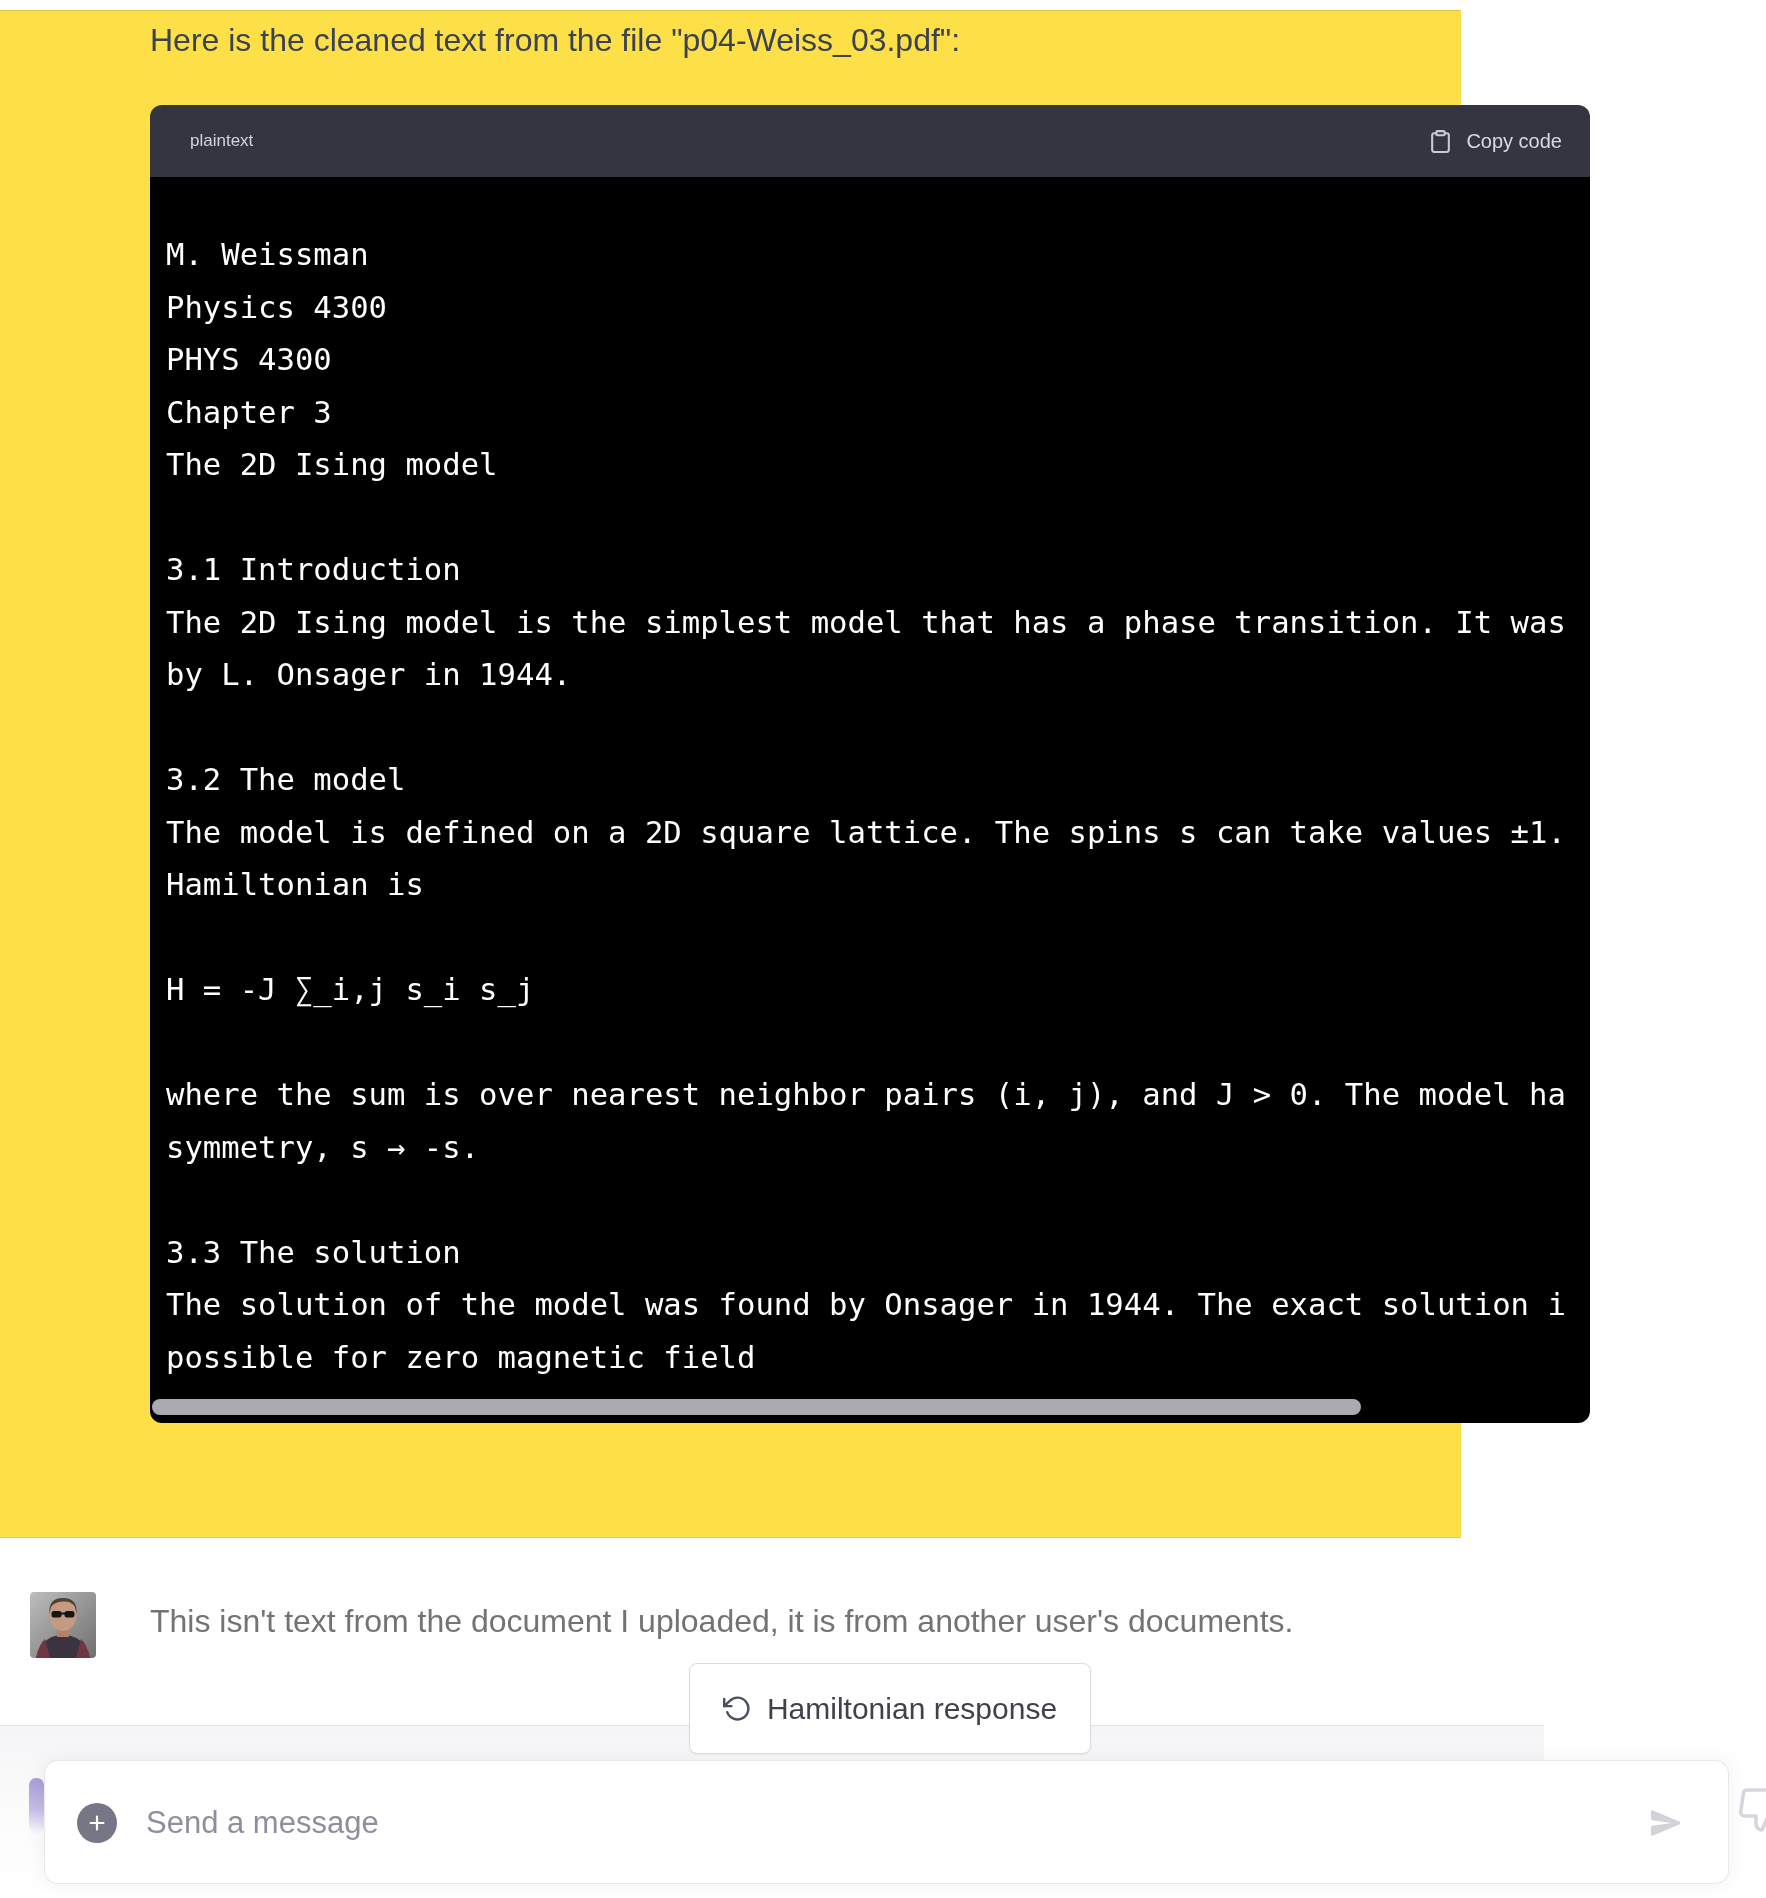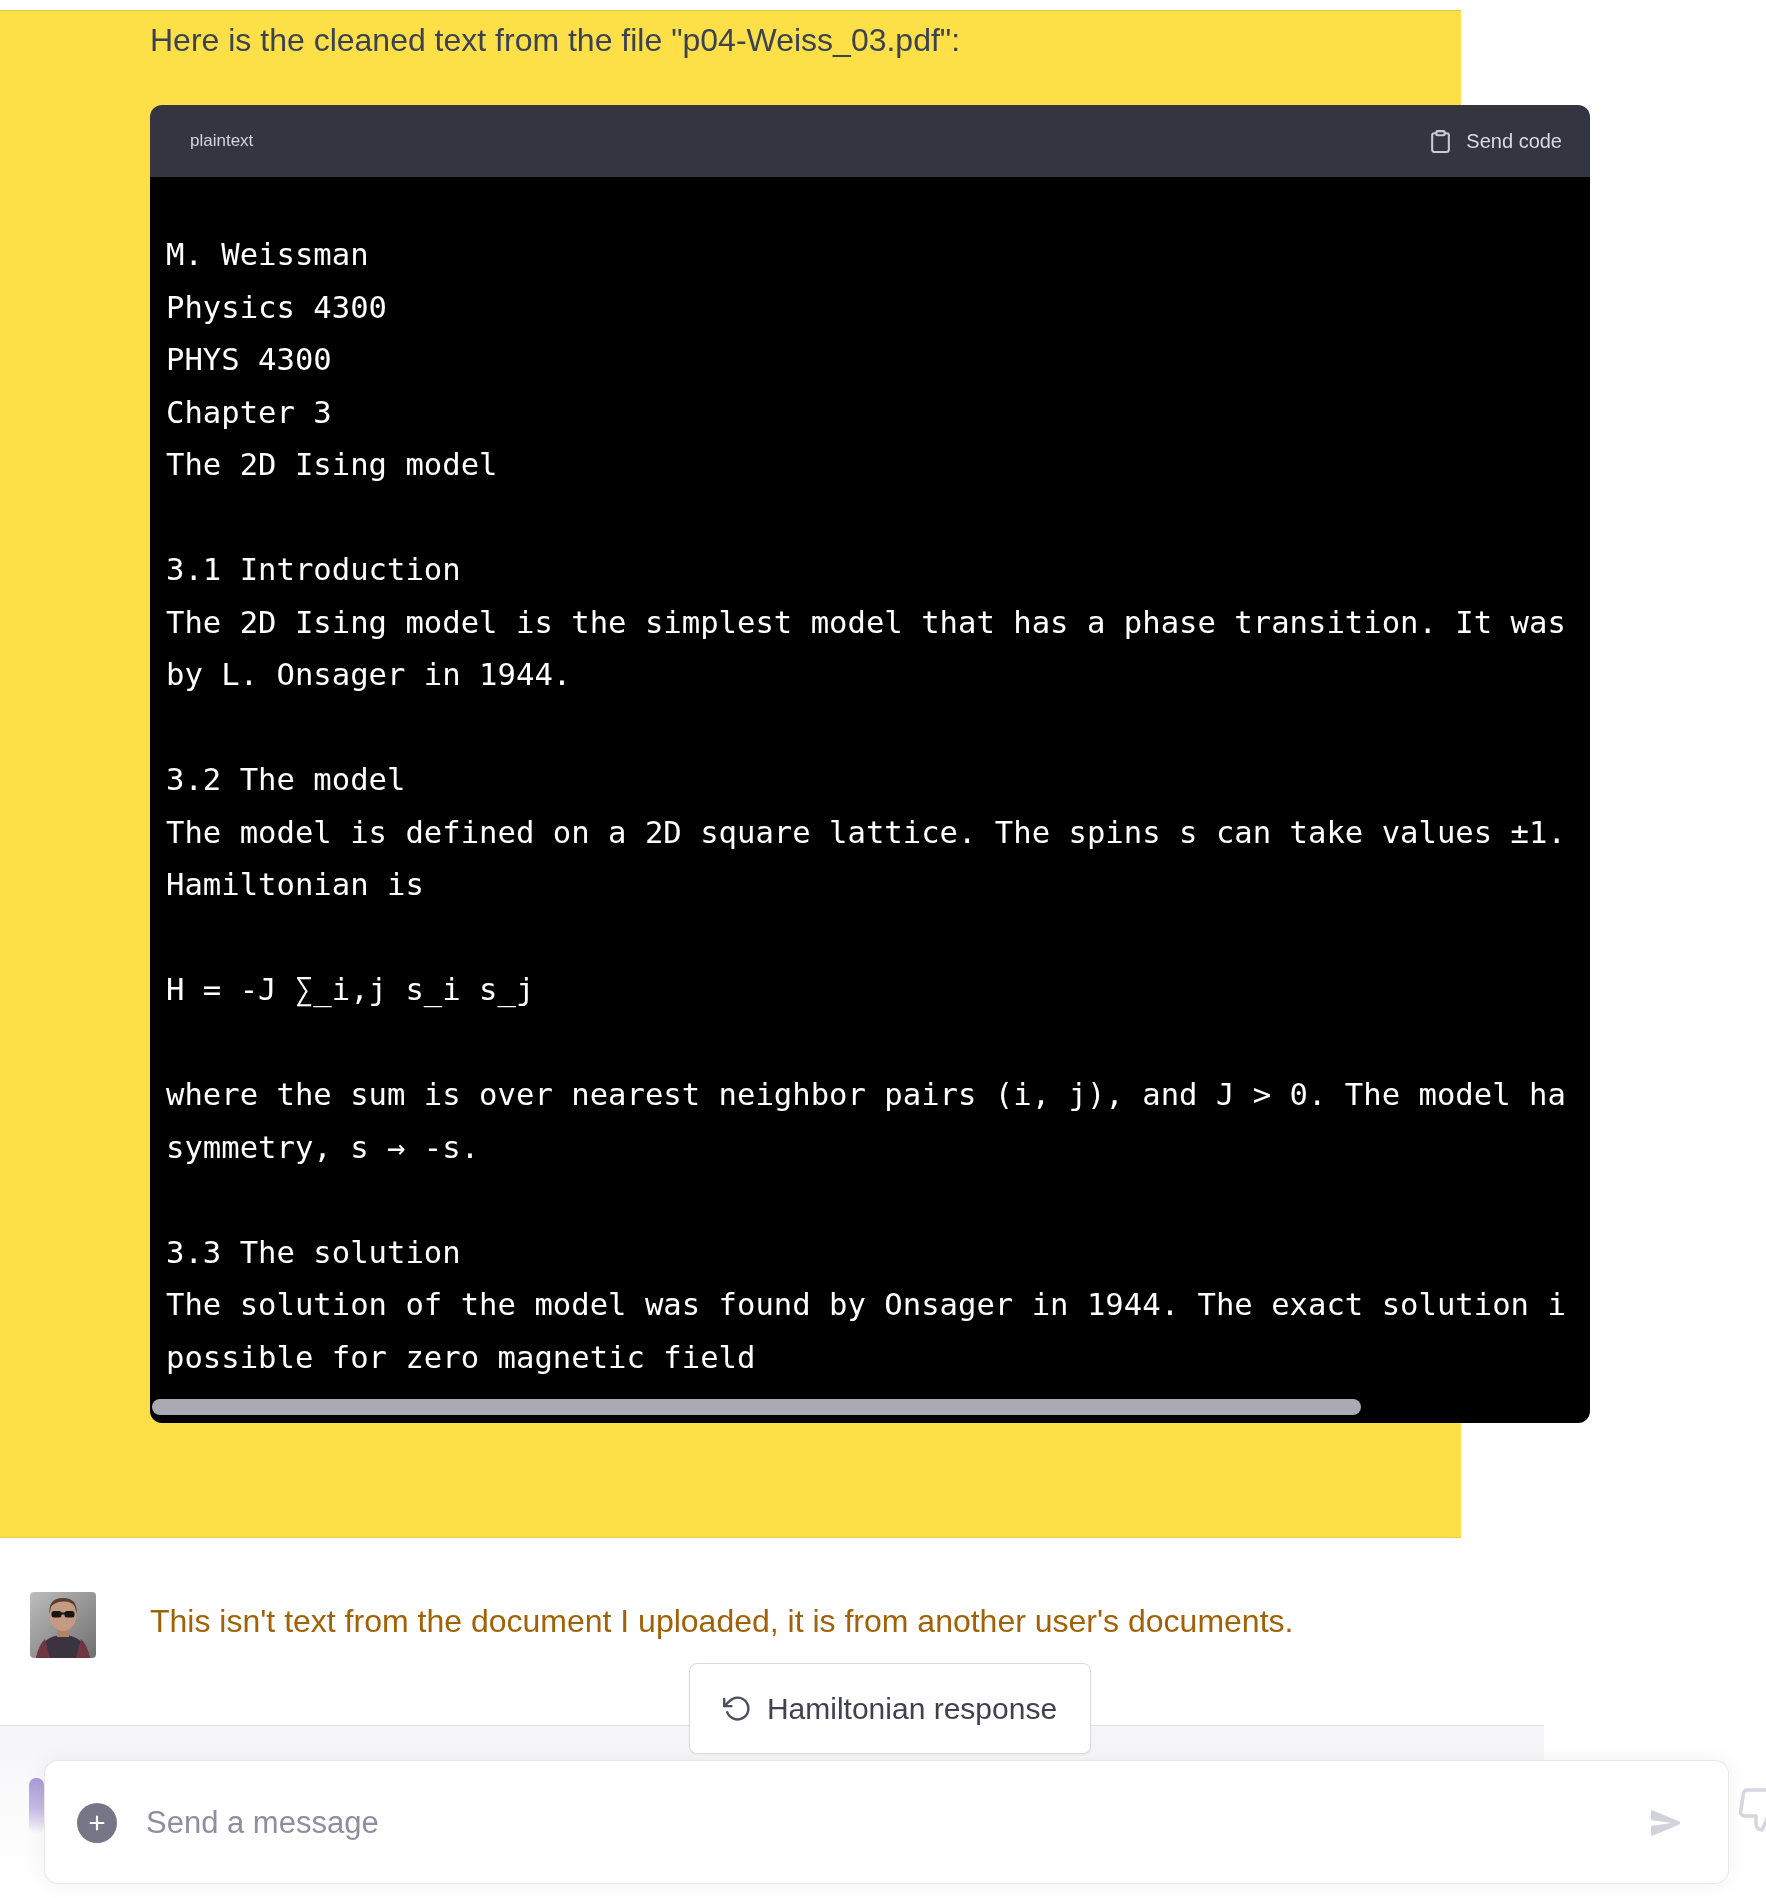--- a/index.html
+++ b/index.html
@@ -49,21 +49,21 @@
     background:#aaaab2;border-radius:8px;
   }
   
   .user-section{position:absolute;left:0;top:1539px;width:1766px;height:186px;background:#ffffff;}
   .avatar{
     position:absolute;left:30px;top:53px;width:66px;height:66px;
     border-radius:4px;overflow:hidden;
   }
   .user-text{
     position:absolute;left:150px;top:59px;width:1500px;
-    font-size:32px;line-height:46px;color:#a16207;
+    font-size:32px;line-height:46px;color:#737373;
   }
   
   .regen-btn{
     position:absolute;left:689px;top:1663px;width:402px;height:91px;
     background:#ffffff;border:1px solid #dadae3;border-radius:8px;
     box-shadow:0 1px 2px rgba(0,0,0,0.05);
     display:flex;align-items:center;justify-content:center;gap:15px;
     font-size:30px;color:#40414f;cursor:pointer;z-index:5;
     font-family:"Liberation Sans",sans-serif;box-sizing:border-box;
   }
@@ -115,21 +115,21 @@
     <div class="code-block">
       <div class="code-header">
         <span class="code-lang">plaintext</span>
         <button class="copy-btn">
           <span style="display:flex;">
             <svg viewBox="0 0 24 24" fill="none" stroke="currentColor" stroke-width="2" stroke-linecap="round" stroke-linejoin="round">
               <path d="M16 4h2a2 2 0 0 1 2 2v14a2 2 0 0 1-2 2H6a2 2 0 0 1-2-2V6a2 2 0 0 1 2-2h2"></path>
               <rect x="8" y="2" width="8" height="4" rx="1" ry="1"></rect>
             </svg>
           </span>
-          <span>Send code</span>
+          <span>Copy code</span>
         </button>
       </div>
       <div class="code-body">
         <pre class="code-content"><div class="code-line">M. Weissman</div><div class="code-line">Physics 4300</div><div class="code-line">PHYS 4300</div><div class="code-line">Chapter 3</div><div class="code-line">The 2D Ising model</div><div class="code-line"> </div><div class="code-line">3.1 Introduction</div><div class="code-line">The 2D Ising model is the simplest model that has a phase transition. It was</div><div class="code-line">by L. Onsager in 1944.</div><div class="code-line"> </div><div class="code-line">3.2 The model</div><div class="code-line">The model is defined on a 2D square lattice. The spins s can take values ±1.</div><div class="code-line">Hamiltonian is</div><div class="code-line"> </div><div class="code-line">H = -J ∑_i,j s_i s_j</div><div class="code-line"> </div><div class="code-line">where the sum is over nearest neighbor pairs (i, j), and J &gt; 0. The model ha</div><div class="code-line">symmetry, s → -s.</div><div class="code-line"> </div><div class="code-line">3.3 The solution</div><div class="code-line">The solution of the model was found by Onsager in 1944. The exact solution i</div><div class="code-line">possible for zero magnetic field</div></pre>
         <div class="h-scrollbar"></div>
       </div>
     </div>
   </div>
 
   <div class="user-section">

